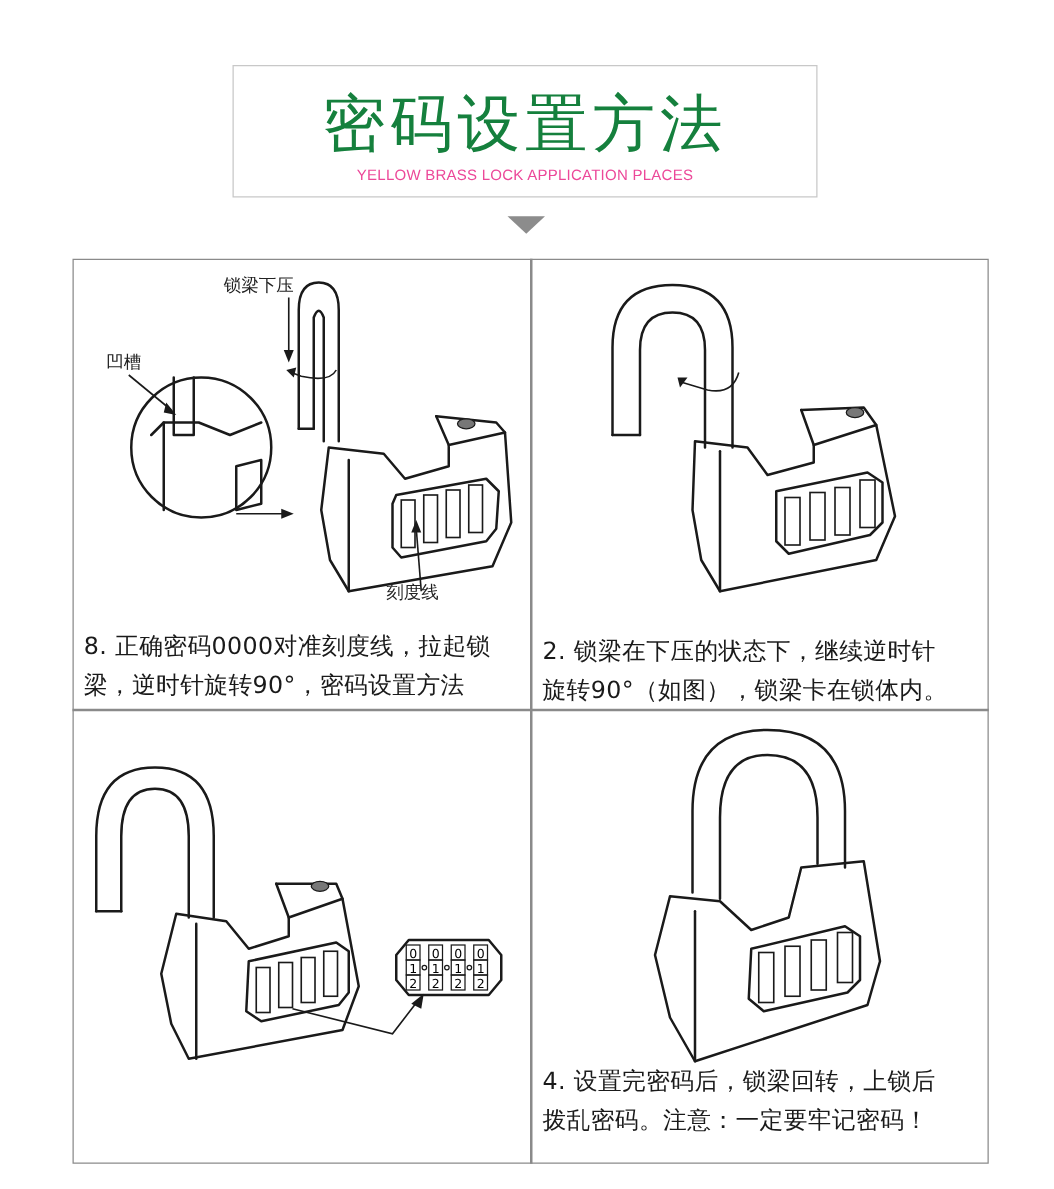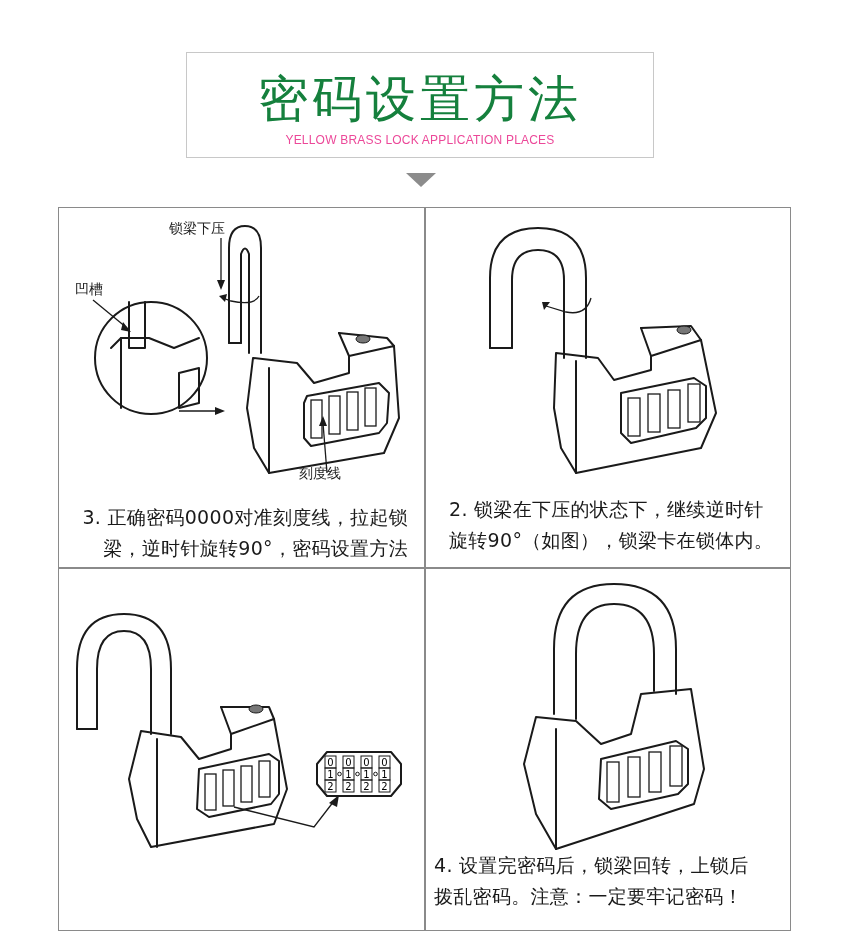--- a/index.html
+++ b/index.html
@@ -32,21 +32,21 @@
 <div class="header-box">
   <div class="header-title">密码设置方法</div>
   <div class="header-sub">YELLOW BRASS LOCK APPLICATION PLACES</div>
 </div>
 <div class="down-arrow"></div>
 
 <div class="grid"></div>
 <div class="vline"></div>
 <div class="hline"></div>
 
-<div class="cell" style="left:49px;top:208px;text-align:right;">
+<div class="cell" style="left:59px;top:208px;">
   <svg width="365" height="285">
 
     <path class="stroke" d="M180,135 L180,40 Q180,18 196,18 Q212,18 212,40 L212,90 L212,145"></path>
     <path class="stroke" d="M192,135 L192,46 Q196,35 200,46 L200,145"></path>
     <path class="stroke" d="M180,135 L192,135"></path>
 
     <line class="thin" x1="172" y1="30" x2="172" y2="75"></line>
     <polygon points="168,72 176,72 172,82" fill="#1a1a1a"></polygon>
     <path class="thin" d="M210,88 Q205,98 182,93 L174,90"></path>
     <polygon points="170,88 178,86 176,94" fill="#1a1a1a"></polygon>
@@ -75,21 +75,21 @@
     <polygon points="74,114 82,124 72,122" fill="#1a1a1a"></polygon>
     <line class="thin" x1="130" y1="203" x2="168" y2="203"></line>
     <polygon points="166,199 176,203 166,207" fill="#1a1a1a"></polygon>
     <line class="thin" x1="278" y1="265" x2="274" y2="215"></line>
     <polygon points="270,218 278,218 274,208" fill="#1a1a1a"></polygon>
     <text class="lbl" x="120" y="25">锁梁下压</text>
     <text class="lbl" x="26" y="86">凹槽</text>
     <text class="lbl" x="250" y="270">刻度线</text>
   </svg>
   <div class="caption" style="top:294px;">
-    <div>3. 正确密码0000对准刻度线，拉起锁</div>
+    <div>8. 正确密码0000对准刻度线，拉起锁</div>
     <div>梁，逆时针旋转90°，密码设置方法</div>
   </div>
 </div>
 
 <div class="cell" style="left:426px;top:208px;">
   <svg width="365" height="285">
     <path class="stroke" d="M64,140 L64,70 Q64,20 112,20 Q160,20 160,70 L160,150"></path>
     <path class="stroke" d="M86,140 L86,72 Q86,42 112,42 Q138,42 138,72 L138,150"></path>
     <path class="stroke" d="M64,140 L86,140"></path>
     <path class="thin" d="M165,90 Q160,108 140,104 L120,98"></path>
@@ -100,21 +100,21 @@
     <ellipse cx="258" cy="122" rx="7" ry="4" fill="#777" stroke="#1a1a1a"></ellipse>
     <path class="stroke" d="M150,153 L150,265"></path>
     <path class="stroke" d="M195,185 L268,170 L280,178 L280,210 L270,220 L205,235 L195,225 Z"></path>
     <g class="thin">
       <rect x="202" y="190" width="12" height="38"></rect>
       <rect x="222" y="186" width="12" height="38"></rect>
       <rect x="242" y="182" width="12" height="38"></rect>
       <rect x="262" y="176" width="12" height="38"></rect>
     </g>
   </svg>
-  <div class="caption" style="top:286px;margin-left:15px;">
+  <div class="caption" style="top:298px;">
     <div>2. 锁梁在下压的状态下，继续逆时针</div>
     <div>旋转90°（如图），锁梁卡在锁体内。</div>
   </div>
 </div>
 
 <div class="cell" style="left:59px;top:569px;">
   <svg width="365" height="285">
     <path class="stroke" d="M18,160 L18,100 Q18,45 65,45 Q112,45 112,100 L112,165"></path>
     <path class="stroke" d="M38,160 L38,100 Q38,62 65,62 Q92,62 92,100 L92,165"></path>
     <path class="stroke" d="M18,160 L38,160"></path>

